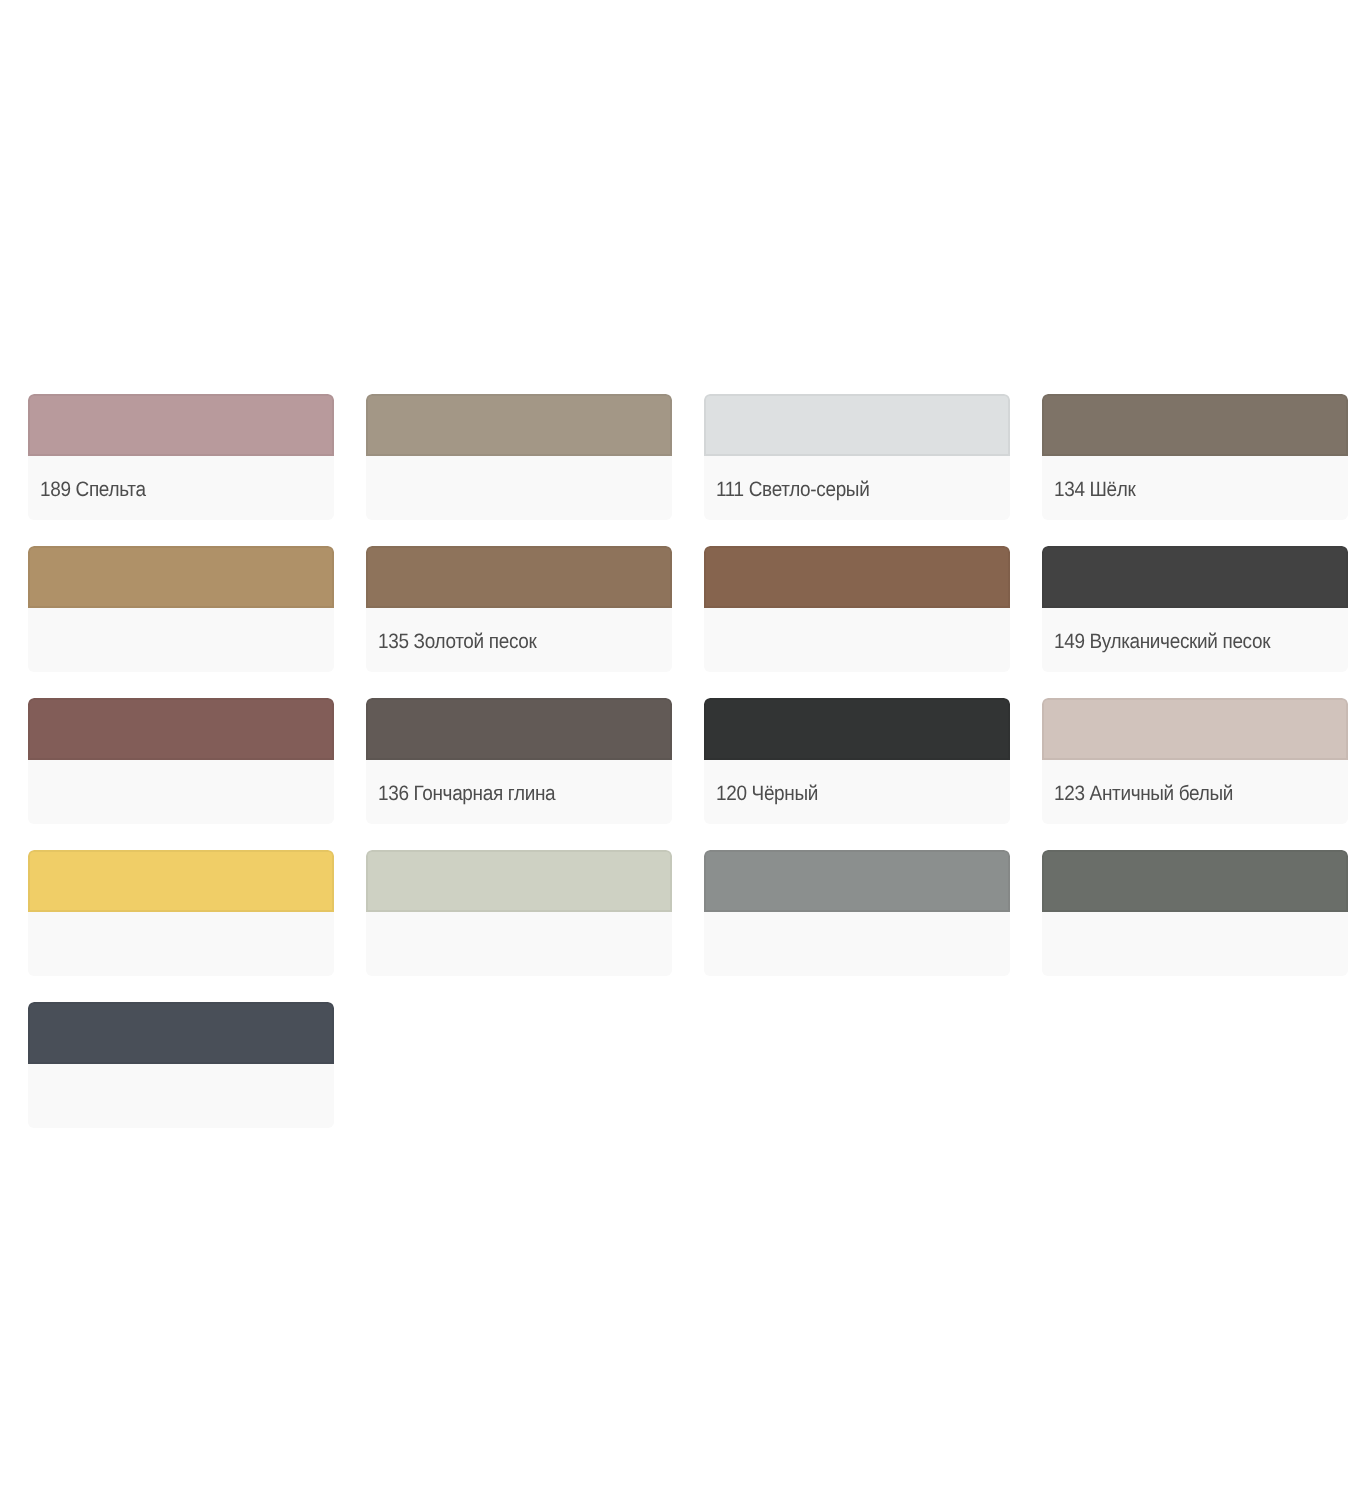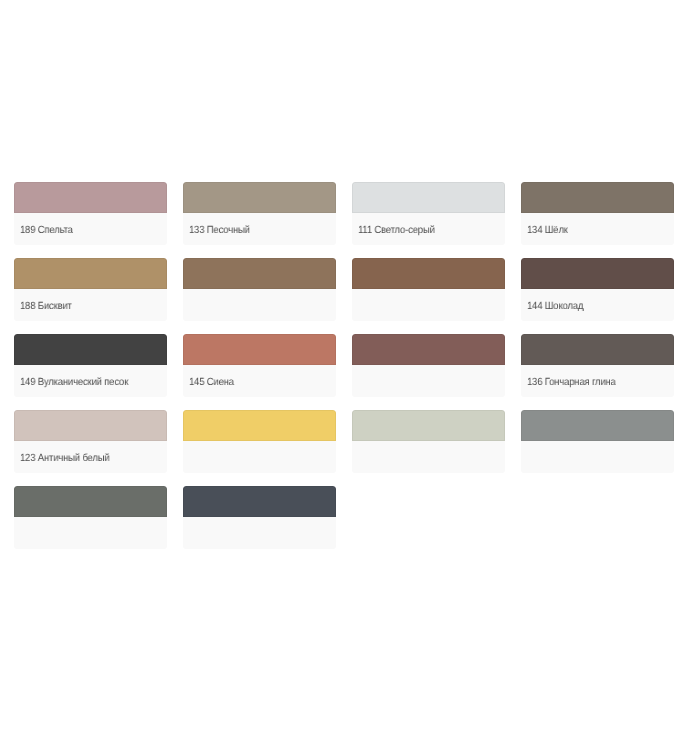--- a/index.html
+++ b/index.html
@@ -18,21 +18,21 @@
   }
   .page {
     position: relative;
     width: 680px;
     height: 754px;
     background: #ffffff;
   }
   .swatch-grid {
     position: absolute;
     left: 14px;
-    top: 182px;
+    top: 197px;
     width: 660px;
     display: grid;
     grid-template-columns: repeat(4, 153px);
     column-gap: 16px;
     row-gap: 13px;
   }
   .swatch-card {
     width: 153px;
     height: 63px;
     background: #f9f9f9;
@@ -70,73 +70,64 @@
 <div class="page">
   <div class="swatch-grid">
     <div class="swatch-card">
       <div class="swatch-color" style="background-color: rgb(184, 154, 156);"></div>
       <div class="swatch-label">
           <span>189 Спельта</span>
         </div>
     </div>
     <div class="swatch-card">
       <div class="swatch-color" style="background-color: rgb(163, 151, 134);"></div>
-      <div class="swatch-label">
-          <span>133 Песочный</span>
-        </div>
     </div>
     <div class="swatch-card">
       <div class="swatch-color" style="background-color: rgb(221, 224, 225);"></div>
       <div class="swatch-label">
           <span>111 Светло-серый</span>
         </div>
     </div>
     <div class="swatch-card">
       <div class="swatch-color" style="background-color: rgb(126, 115, 103);"></div>
       <div class="swatch-label">
           <span>134 Шёлк</span>
         </div>
     </div>
     <div class="swatch-card">
       <div class="swatch-color" style="background-color: rgb(175, 145, 104);"></div>
-      <div class="swatch-label">
-          <span>188 Бисквит</span>
-        </div>
     </div>
     <div class="swatch-card">
       <div class="swatch-color" style="background-color: rgb(142, 115, 91);"></div>
+      <div class="swatch-label">
+          <span>135 Золотой песок</span>
+        </div>
     </div>
     <div class="swatch-card">
       <div class="swatch-color" style="background-color: rgb(134, 100, 78);"></div>
     </div>
     <div class="swatch-card">
-      <div class="swatch-color" style="background-color: rgb(97, 78, 73);"></div>
-      <div class="swatch-label">
-          <span>144 Шоколад</span>
-        </div>
-    </div>
-    <div class="swatch-card">
       <div class="swatch-color" style="background-color: rgb(66, 66, 66);"></div>
       <div class="swatch-label">
           <span>149 Вулканический песок</span>
-        </div>
-    </div>
-    <div class="swatch-card">
-      <div class="swatch-color" style="background-color: rgb(188, 119, 100);"></div>
-      <div class="swatch-label">
-          <span>145 Сиена</span>
         </div>
     </div>
     <div class="swatch-card">
       <div class="swatch-color" style="background-color: rgb(130, 93, 88);"></div>
     </div>
     <div class="swatch-card">
       <div class="swatch-color" style="background-color: rgb(98, 90, 86);"></div>
       <div class="swatch-label">
           <span>136 Гончарная глина</span>
+        </div>
+    </div>
+    <div class="swatch-card">
+      <div class="swatch-color" style="background-color: rgb(50, 52, 52);"></div>
+      <div class="swatch-label">
+          <span>120 Чёрный</span>
         </div>
     </div>
     <div class="swatch-card">
       <div class="swatch-color" style="background-color: rgb(209, 195, 188);"></div>
       <div class="swatch-label">
           <span>123 Античный белый</span>
         </div>
     </div>
     <div class="swatch-card">
       <div class="swatch-color" style="background-color: rgb(240, 206, 103);"></div>

